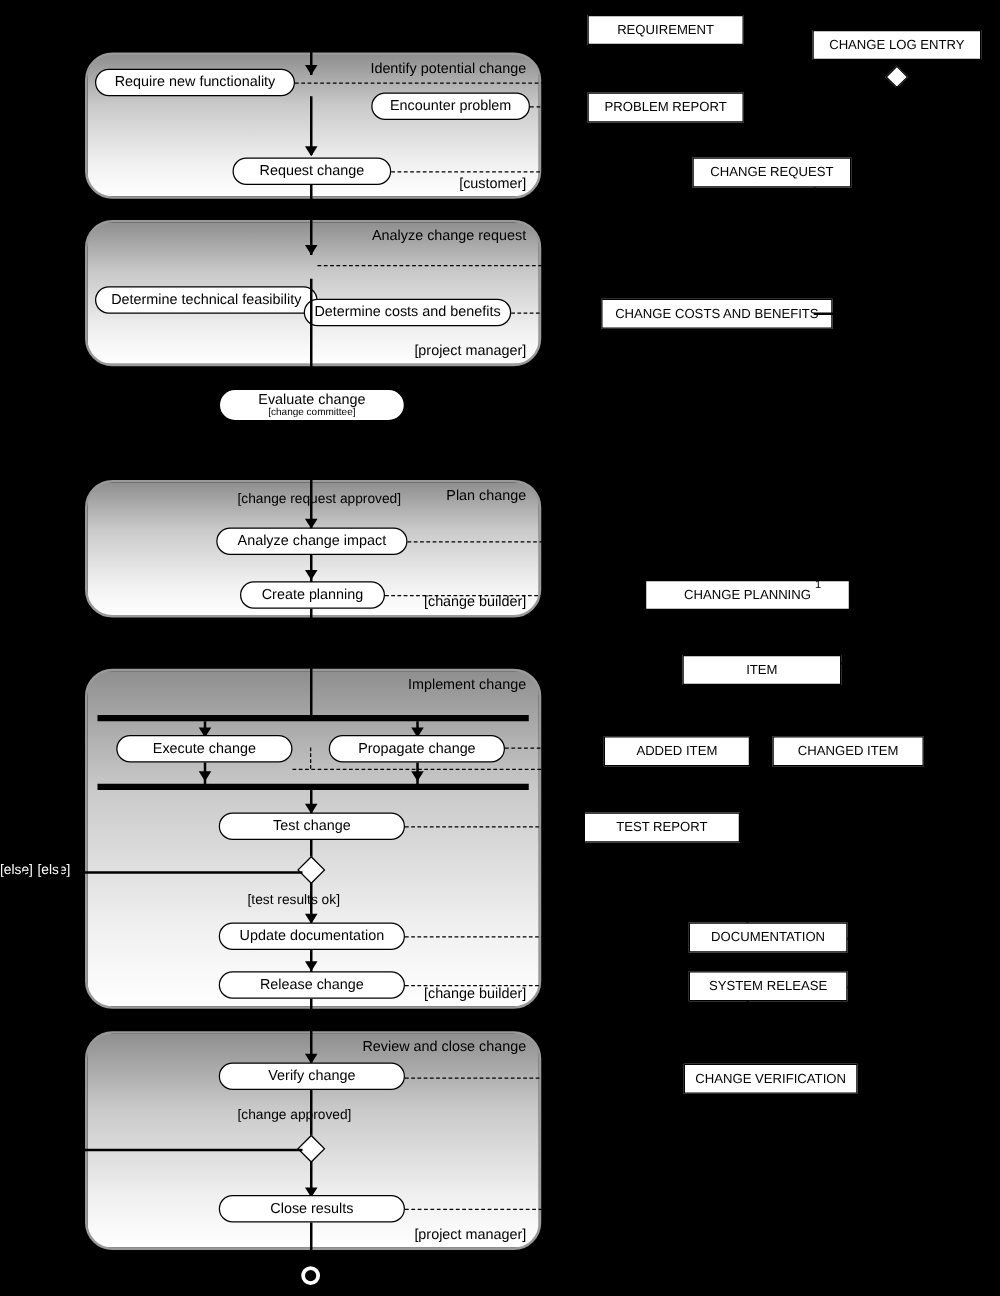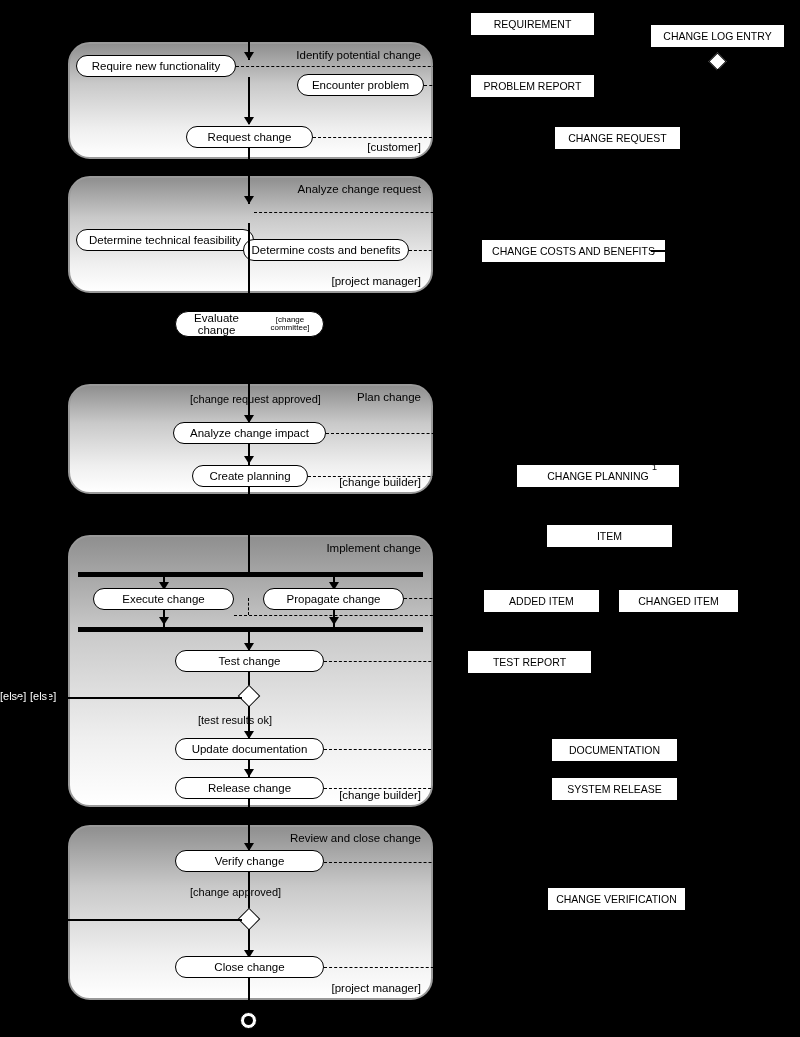--- a/index.html
+++ b/index.html
@@ -12,21 +12,21 @@
   
   .lane{border:2px solid #9a9a9a;border-radius:22px;
         background:linear-gradient(180deg,#8f8f8f 0%,#c9c9c9 35%,#efefef 75%,#ffffff 100%);}
   .lane-title{position:absolute;right:10px;top:5px;font-size:11.5px;color:#000;}
   .lane-actor{position:absolute;right:10px;bottom:4px;font-size:11.5px;color:#000;}
 
   
   .act{border:1.5px solid #000;border-radius:13px;background:#fff;
        display:flex;align-items:center;justify-content:center;
        font-size:11.5px;line-height:1.05;text-align:center;height:22px;}
-  .act.two{flex-direction:row;height:26px;}
+  .act.two{flex-direction:column;height:26px;}
   .act .sub{font-size:8px;}
 
   
   .obj{border:1.5px solid #000;background:#fff;
        display:flex;align-items:center;justify-content:center;
        font-size:10.5px;height:24px;text-align:center;}
 
   
   .txt{position:absolute;font-size:11px;color:#000;white-space:nowrap;}
   .txt.sm{font-size:9px;}
@@ -199,21 +199,21 @@
     <span>Verify change</span>
   </div>
 
   <div class="abs ln lnv" style="left:248px;top:872px;height:40px;"></div>
   <div class="abs dia" style="left:241px;top:911px;"></div>
   <div class="txt" style="left:190px;top:886px;">[change approved]</div>
 
   <div class="abs ln lnv" style="left:248px;top:929px;height:28px;"></div>
   <div class="ar-d" style="left:244px;top:950px;"></div>
   <div class="abs act" style="left:175px;top:956px;width:149px;">
-    <span>Close change</span>
+    <span>Close results</span>
   </div>
 
   <div class="abs ln lnv" style="left:248px;top:978px;height:35px;"></div>
   <div class="abs final" style="left:240px;top:1012px;"></div>
 
   <div class="abs ln lnh" style="left:18px;top:364px;width:224px;"></div>
   <div class="abs ln lnv" style="left:18px;top:364px;height:333px;"></div>
   <div class="txt" style="left:0px;top:690px;color:#fff;">[else]</div>
   <div class="abs ln lnv" style="left:18px;top:697px;height:332px;"></div>
   <div class="abs ln lnh" style="left:18px;top:1028px;width:222px;"></div>
@@ -384,18 +384,18 @@
   <div class="abs ln lnv" style="left:708px;top:750px;height:39px;"></div>
   <div class="abs ln lnh" style="left:678px;top:789px;width:30px;"></div>
   <div class="txt" style="left:683px;top:781px;font-size:14px;">◇</div>
 
   <div class="txt sm" style="left:466px;top:823px;">◁</div>
   <div class="txt sm" style="left:480px;top:824px;">satisfies</div>
   <div class="abs ln lnh" style="left:466px;top:833px;width:131px;"></div>
   <div class="abs ln lnv" style="left:597px;top:801px;height:32px;"></div>
   <div class="abs ln lnv" style="left:466px;top:172px;height:661px;"></div>
 
-  <div class="abs obj" style="left:547px;top:851px;width:139px;margin-top:36px;">
+  <div class="abs obj" style="left:547px;top:851px;width:139px;">
     <span>CHANGE VERIFICATION</span>
   </div>
   <div class="mult" style="left:689px;top:849px;">1</div>
 
 </div>
 
 </body></html>

